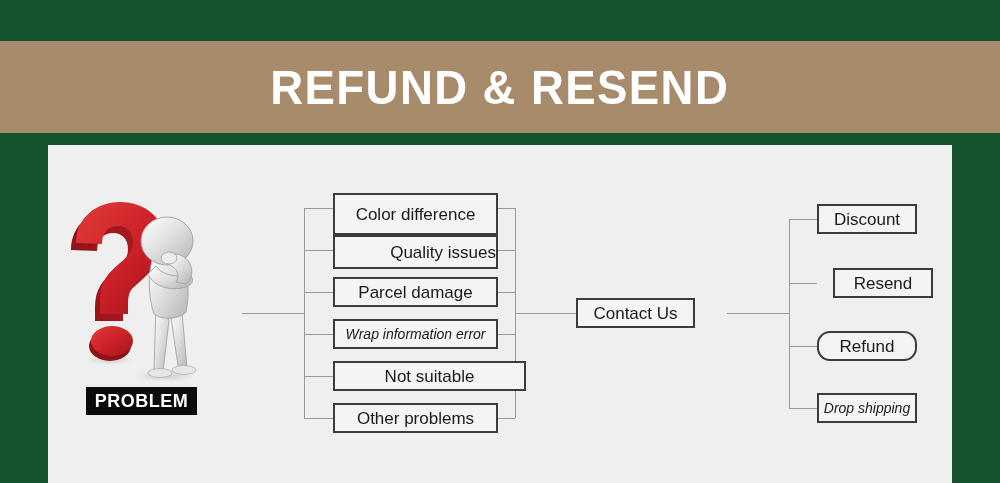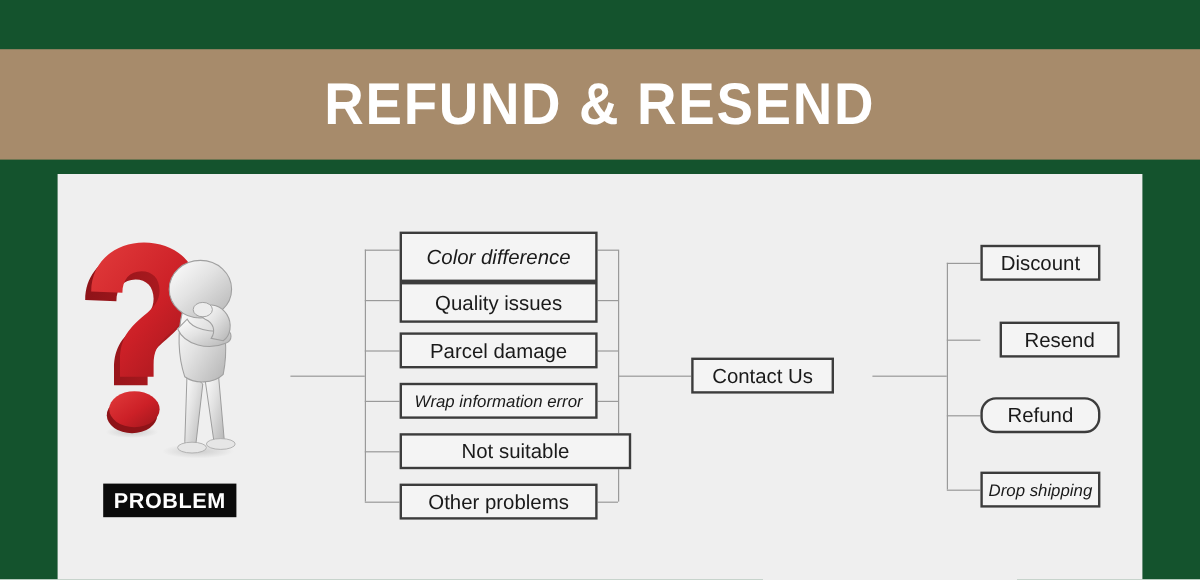--- a/index.html
+++ b/index.html
@@ -88,21 +88,20 @@
 
   #problem-badge {
     position: absolute;
     left: 86px; top: 387px;
     width: 111px; height: 28px;
     background: #0b0b0b;
     display: flex;
     align-items: center;
     justify-content: center;
     z-index: 5;
-    margin-top: 16px;
   }
   #problem-badge span {
     color: #ffffff;
     font-family: "Liberation Sans", sans-serif;
     font-weight: bold;
     font-size: 18px;
     letter-spacing: 0.5px;
     line-height: 1;
   }
 </style>
@@ -141,24 +140,24 @@
 
     <div class="line-h" style="left:679px; top:168px; width:62px;"></div>
 
     <div class="line-v" style="left:741px; top:74px; height:189px;"></div>
 
     <div class="line-h" style="left:741px; top:74px;  width:28px;"></div>
     <div class="line-h" style="left:741px; top:138px; width:28px;"></div>
     <div class="line-h" style="left:741px; top:201px; width:28px;"></div>
     <div class="line-h" style="left:741px; top:263px; width:28px;"></div>
 
-    <div class="node-box" style="left:285px; top:48px; width:165px; height:42px;font-style:italic;">
+    <div class="node-box" style="left:285px; top:48px; width:165px; height:42px;">
       <span>Color difference</span>
     </div>
-    <div class="node-box" style="left:285px; top:90px; width:165px; height:34px;">
+    <div class="node-box" style="left:285px; top:90px; width:165px; height:34px;justify-content:flex-end;">
       <span>Quality issues</span>
     </div>
     <div class="node-box" style="left:285px; top:132px; width:165px; height:30px;">
       <span>Parcel damage</span>
     </div>
     <div class="node-box small" style="left:285px; top:174px; width:165px; height:30px;">
       <span>Wrap information error</span>
     </div>
     <div class="node-box" style="left:285px; top:216px; width:193px; height:30px;">
       <span>Not suitable</span>

